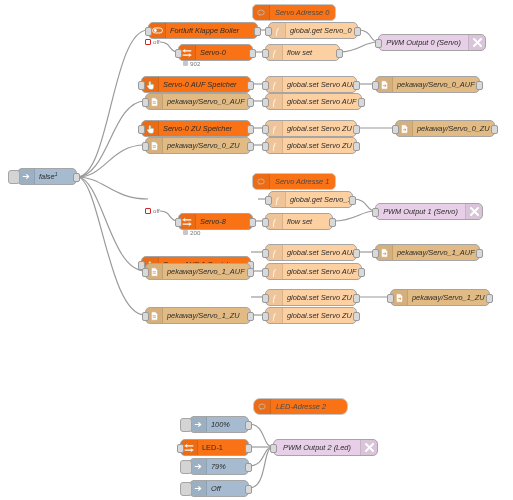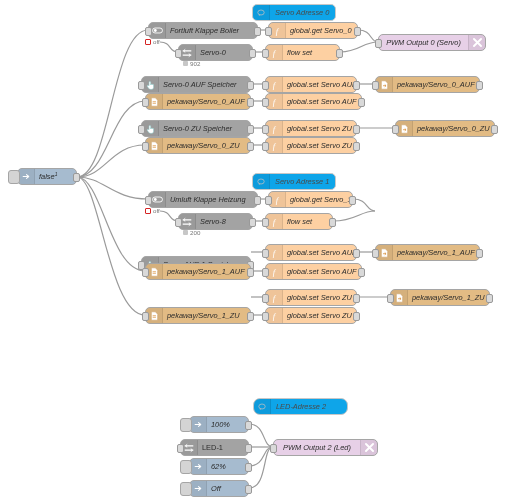--- a/index.html
+++ b/index.html
@@ -63,24 +63,24 @@
   .ibox.right {
     border-right: none;
     border-left: 1px solid rgba(0,0,0,0.09);
     border-radius: 0 4px 4px 0;
   }
   .ibox svg { display:block; }
 
   
   .n-inject   { background:#a6bbcf; }
   .n-func     { background:#fdd0a2; }
-  .n-teal     { background:#a3a3a3; }
+  .n-teal     { background:#f97316; }
   .n-orange   { background:#e2bb84; }
   .n-purple   { background:#e7d0e7; }
-  .n-comment  { background:#0ea5e9; border-color:#c7c7c7; }
+  .n-comment  { background:#f97316; border-color:#c7c7c7; }
 
   
   .port {
     position: absolute;
     width: 5px; height: 7px;
     background: #d9d9d9;
     border: 1px solid #999;
     border-radius: 2px;
     top: 50%;
     margin-top: -4px;
@@ -381,31 +381,20 @@
     <span class="ibox">
       <svg width="8" height="10" viewBox="0 0 10 14">
           <text x="5" y="11" font-size="12" font-family="Liberation Serif, serif" font-style="italic" text-anchor="middle" fill="#ffffff">f</text>
         </svg>
     </span>
     <span class="lbl">global.set Servo ZU</span>
     <span class="port in"></span>
     <span class="port out"></span>
   </div>
 
-  <div class="node n-teal" style="left:148px; top:191px; width:110px;">
-    <span class="ibox">
-      <svg width="11" height="9" viewBox="0 0 20 12">
-        <rect x="1" y="1.5" width="18" height="9" rx="4.5" fill="none" stroke="#ffffff" stroke-width="1.6"></rect>
-        <circle cx="6" cy="6" r="2.6" fill="#ffffff"></circle>
-      </svg>
-    </span>
-    <span class="lbl">Umluft Klappe Heizung</span>
-    <span class="port in"></span>
-    <span class="port out"></span>
-  </div>
   <div class="status red" style="left:145px; top:207px;">
     <span class="dot"></span>
     <span>off</span>
   </div>
 
   <div class="node n-func" style="left:268px; top:191px; width:85px;">
     <span class="ibox">
       <svg width="8" height="10" viewBox="0 0 10 14">
           <text x="5" y="11" font-size="12" font-family="Liberation Serif, serif" font-style="italic" text-anchor="middle" fill="#ffffff">f</text>
         </svg>
@@ -436,20 +425,29 @@
     <span class="ibox">
       <svg width="8" height="10" viewBox="0 0 10 14">
           <text x="5" y="11" font-size="12" font-family="Liberation Serif, serif" font-style="italic" text-anchor="middle" fill="#ffffff">f</text>
         </svg>
     </span>
     <span class="lbl">flow set</span>
     <span class="port in"></span>
     <span class="port out"></span>
   </div>
 
+  <div class="node n-purple" style="left:375px; top:203px; width:108px;">
+    <span class="lbl" style="text-align:center;">PWM Output 1 (Servo)</span>
+    <span class="ibox right">
+      <svg width="11" height="11" viewBox="0 0 14 14">
+        <path d="M2.5 2.5 L11.5 11.5 M11.5 2.5 L2.5 11.5" stroke="#ffffff" stroke-width="2.4" stroke-linecap="round"></path>
+      </svg>
+    </span>
+    <span class="port in"></span>
+  </div>
 
   <div class="node n-teal" style="left:141px; top:244px; width:110px;margin-top:12px;">
     <span class="ibox">
       <svg width="9" height="10" viewBox="0 0 12 14">
         <path d="M4 8 V3.2 a1.1 1.1 0 0 1 2.2 0 V7 a1 1 0 0 1 2 0 a1 1 0 0 1 2 0 V10.5
                  a2.6 2.6 0 0 1-2.6 2.6 H6 a3 3 0 0 1-2.6-1.6 L1.6 9 a1 1 0 0 1 1.6-1.2 Z" fill="#ffffff" stroke="#8fd0d0" stroke-width="0.7"></path>
       </svg>
     </span>
     <span class="lbl">Servo AUF-1 Speicher</span>
     <span class="port in"></span>
@@ -567,21 +565,21 @@
     <span class="port in"></span>
     <span class="port out"></span>
   </div>
 
   <div class="node n-inject" style="left:189px; top:458px; width:60px;">
     <span class="ibox">
       <svg width="9" height="9" viewBox="0 0 16 16">
         <path d="M2 8 H11 M8 4.5 L12 8 L8 11.5" fill="none" stroke="#fff" stroke-width="1.8" stroke-linecap="round" stroke-linejoin="round"></path>
       </svg>
     </span>
-    <span class="lbl">62%</span>
+    <span class="lbl">79%</span>
     <span class="port out"></span>
   </div>
   <div style="position:absolute;left:180px;top:460px;width:10px;height:12px;
               border:1px solid #a5a5a5;border-radius:3px;background:#d4d4d4;"></div>
 
   <div class="node n-inject" style="left:189px; top:480px; width:60px;">
     <span class="ibox">
       <svg width="9" height="9" viewBox="0 0 16 16">
         <path d="M2 8 H11 M8 4.5 L12 8 L8 11.5" fill="none" stroke="#fff" stroke-width="1.8" stroke-linecap="round" stroke-linejoin="round"></path>
       </svg>

